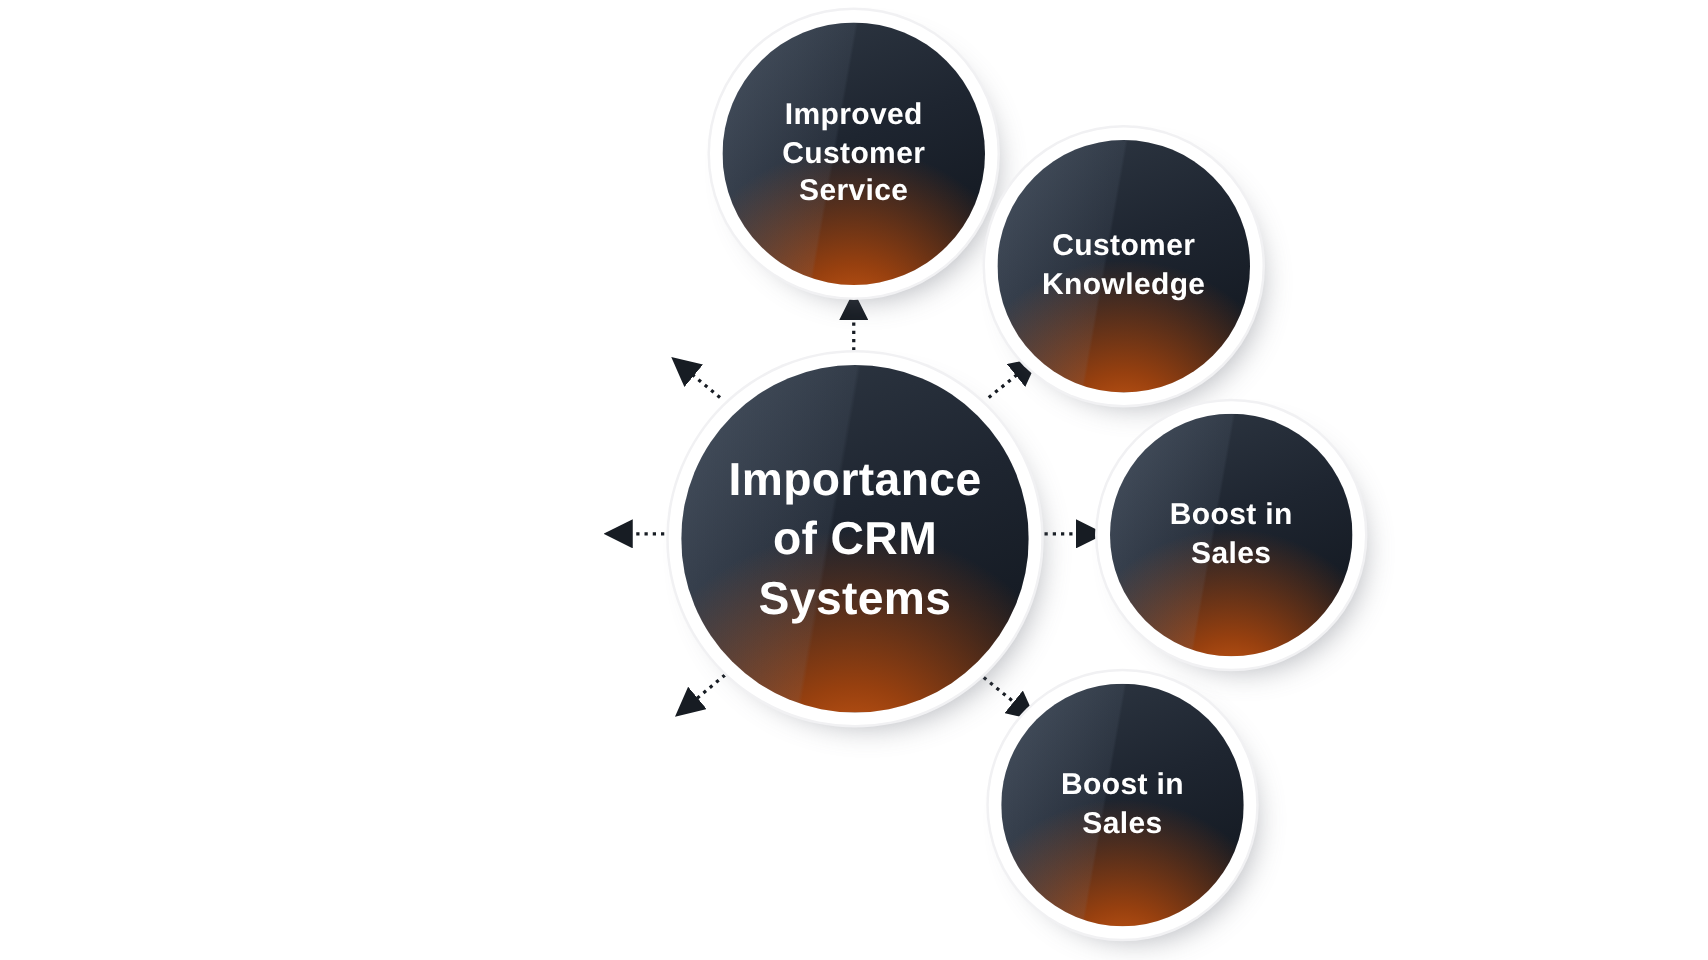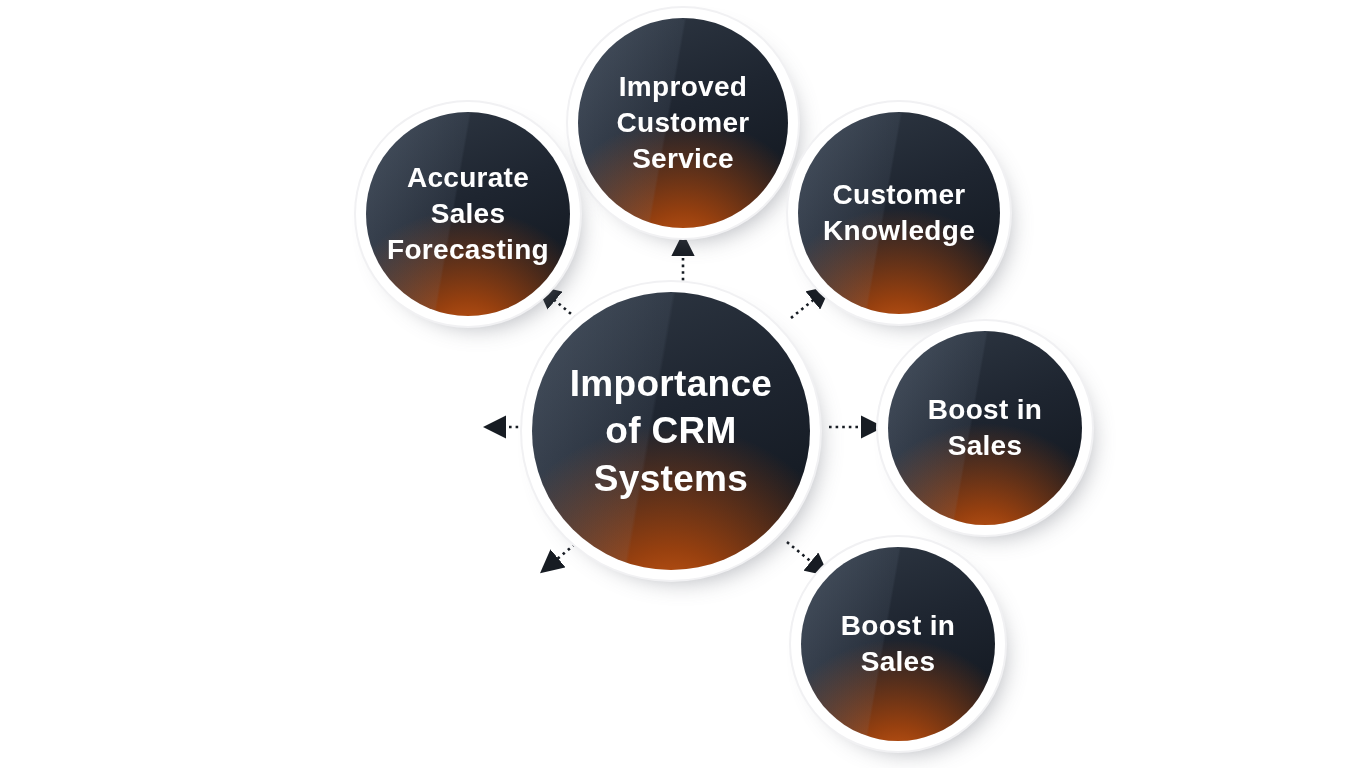--- a/index.html
+++ b/index.html
@@ -43,28 +43,28 @@
     box-shadow:
       0 0 0 10px #ffffff,
       0 0 0 12px #f1f1f3,
       10px 12px 22px rgba(100,104,115,0.45);
   }
 
   .node-label { display: block; }
 
   
   .pos-center {
-    left: 532px; top: 292px;
+    left: 545px; top: 292px;
     width: 278px; height: 278px;
     font-size: 37px;
     padding: 0 32px;
   }
 
   
-  .satellite { font-size: 28px; padding: 0 26px; }
+  .satellite { font-size: 24px; padding: 0 26px; }
 
   .pos-top        { left: 578px; top: 18px;  width: 210px; height: 210px; }
   .pos-top-left   { left: 366px; top: 112px; width: 204px; height: 204px; }
   .pos-top-right  { left: 798px; top: 112px; width: 202px; height: 202px; }
   .pos-left       { left: 283px; top: 331px; width: 194px; height: 194px; }
   .pos-right      { left: 888px; top: 331px; width: 194px; height: 194px; }
   .pos-bottom-left  { left: 370px; top: 547px; width: 194px; height: 194px; }
   .pos-bottom-right { left: 801px; top: 547px; width: 194px; height: 194px; }
 </style>
 </head>
@@ -90,23 +90,20 @@
   </svg>
 
   <div class="node pos-center">
     <span class="node-label">Importance of CRM Systems</span>
   </div>
 
   <div class="node satellite pos-top">
     <span class="node-label">Improved Customer Service</span>
   </div>
 
-  <div class="node satellite pos-top-left">
-    <span class="node-label">Accurate Sales Forecasting</span>
-  </div>
 
   <div class="node satellite pos-top-right">
     <span class="node-label">Customer Knowledge</span>
   </div>
 
 
   <div class="node satellite pos-right">
     <span class="node-label">Boost in Sales</span>
   </div>
 

